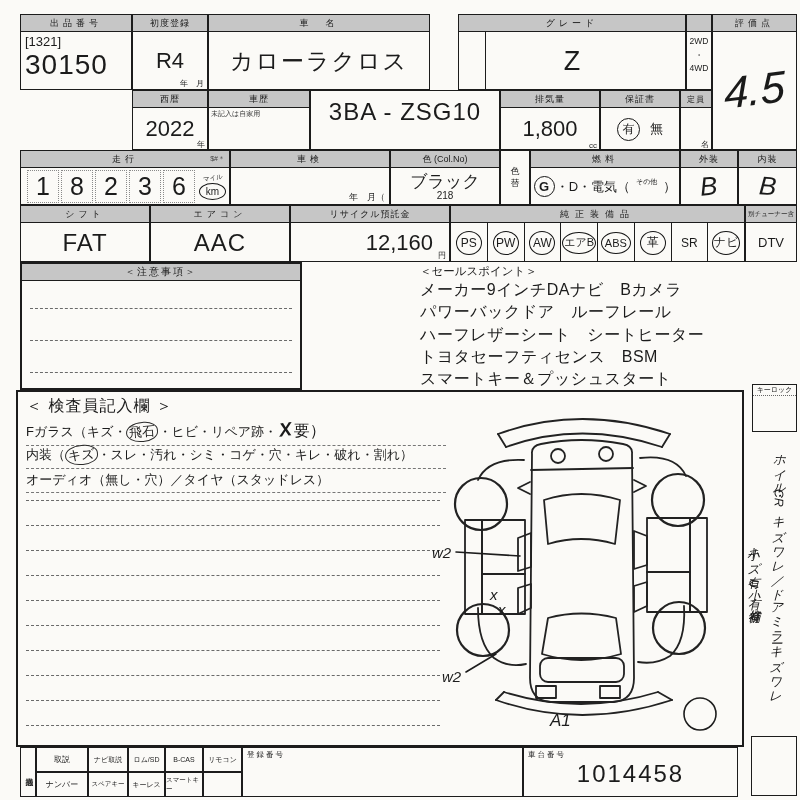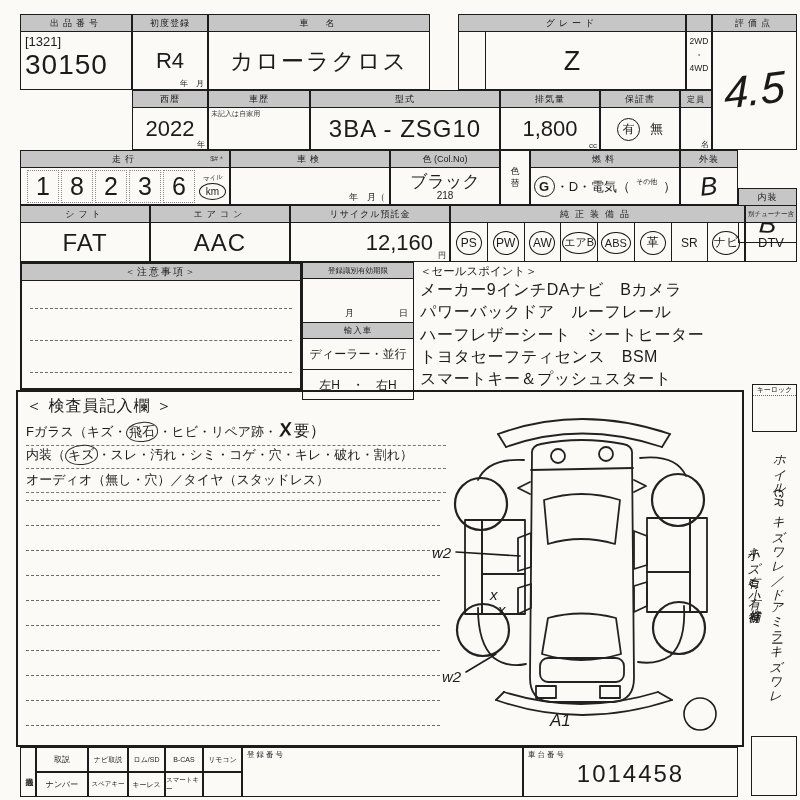--- a/index.html
+++ b/index.html
@@ -79,21 +79,20 @@
       <span class="corner" style="right:2px;bottom:0;">年</span>
     </div>
   </div>
 
   <div class="cell" style="left:208px;top:90px;width:102px;height:60px;">
     <div class="hd tight">車歴</div>
     <div style="font-size:7px;padding:1px 2px;color:#333;">未記入は自家用</div>
   </div>
 
   <div class="cell" style="left:310px;top:90px;width:190px;height:60px;">
-    <div class="hd tight">型式</div>
     <div class="bd" style="height:42px;font-size:24px;letter-spacing:1px;">3BA - ZSG10</div>
   </div>
 
   <div class="cell" style="left:500px;top:90px;width:100px;height:60px;">
     <div class="hd tight">排気量</div>
     <div class="bd" style="height:42px;">
       <span style="font-size:22px;">1,800</span>
       <span class="corner" style="right:2px;bottom:0;">cc</span>
     </div>
   </div>
@@ -161,21 +160,21 @@
     </div>
   </div>
 
   <div class="cell" style="left:680px;top:150px;width:58px;height:55px;">
     <div class="hd tight">外装</div>
     <div class="bd" style="height:37px;">
       <span class="hand" style="font-size:26px;transform:rotate(-5deg);">B</span>
     </div>
   </div>
 
-  <div class="cell" style="left:738px;top:150px;width:59px;height:55px;margin-top:38px;">
+  <div class="cell" style="left:738px;top:150px;width:59px;height:55px;">
     <div class="hd tight">内装</div>
     <div class="bd" style="height:37px;">
       <span class="hand" style="font-size:26px;transform:rotate(4deg);">B</span>
     </div>
   </div>
 
   <div class="cell" style="left:20px;top:205px;width:130px;height:57px;">
     <div class="hd">シフト</div>
     <div class="bd" style="height:39px;font-size:24px;letter-spacing:1px;">FAT</div>
   </div>
@@ -228,30 +227,20 @@
     <div class="bd" style="height:39px;font-size:13px;">DTV</div>
   </div>
 
   <div class="cell" style="left:20px;top:262px;width:282px;height:128px;border-width:2px;">
     <div class="hd" style="letter-spacing:2px;font-size:10px;">＜注意事項＞</div>
     <div class="dash" style="left:8px;top:44px;width:262px;"></div>
     <div class="dash" style="left:8px;top:76px;width:262px;"></div>
     <div class="dash" style="left:8px;top:108px;width:262px;"></div>
   </div>
 
-  <div class="cell" style="left:302px;top:262px;width:112px;height:138px;">
-    <div class="hd tight" style="font-size:7.5px;height:15px;letter-spacing:0;">登録識別有効期限</div>
-    <div style="position:relative;height:43px;border-bottom:1px solid #1c1c1c;">
-      <span class="corner" style="left:42px;bottom:2px;font-size:9px;">月</span>
-      <span class="corner" style="right:5px;bottom:2px;font-size:9px;">日</span>
-    </div>
-    <div class="hd tight" style="font-size:8.5px;height:15px;">輸入車</div>
-    <div class="bd" style="height:30px;border-bottom:1px solid #1c1c1c;font-size:12px;">ディーラー・並行</div>
-    <div class="bd" style="height:31px;font-size:12px;">左H　・　右H</div>
-  </div>
 
   <div class="nob" style="position:absolute;left:420px;top:264px;width:335px;height:124px;">
     <div style="font-size:11.5px;">＜セールスポイント＞</div>
     <div style="font-size:16px;line-height:22.3px;letter-spacing:0.5px;">
       <div>メーカー9インチDAナビ　Bカメラ</div>
       <div>パワーバックドア　ルーフレール</div>
       <div>ハーフレザーシート　シートヒーター</div>
       <div>トヨタセーフティセンス　BSM</div>
       <div>スマートキー＆プッシュスタート</div>
     </div>

